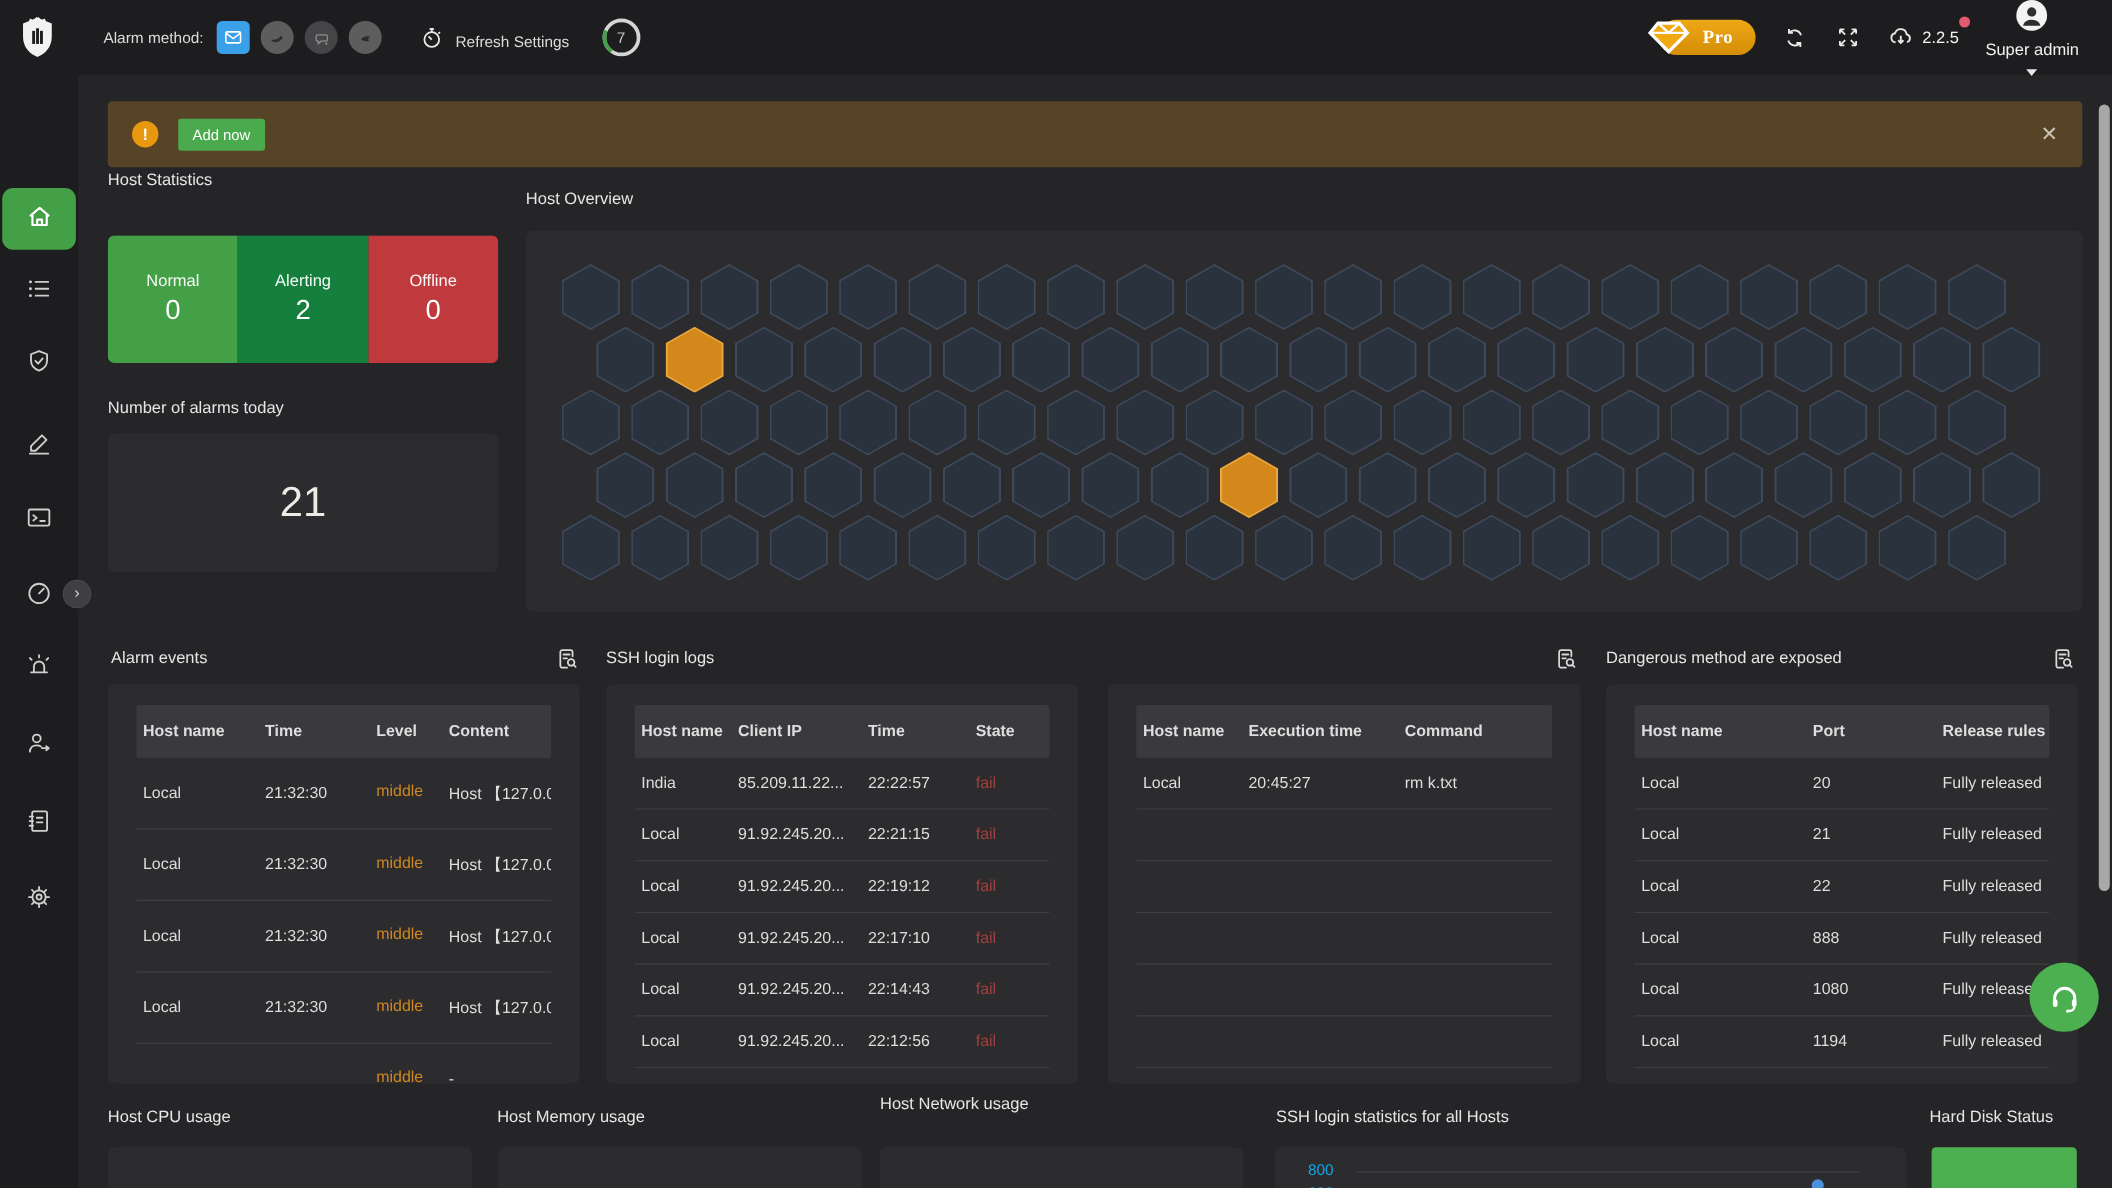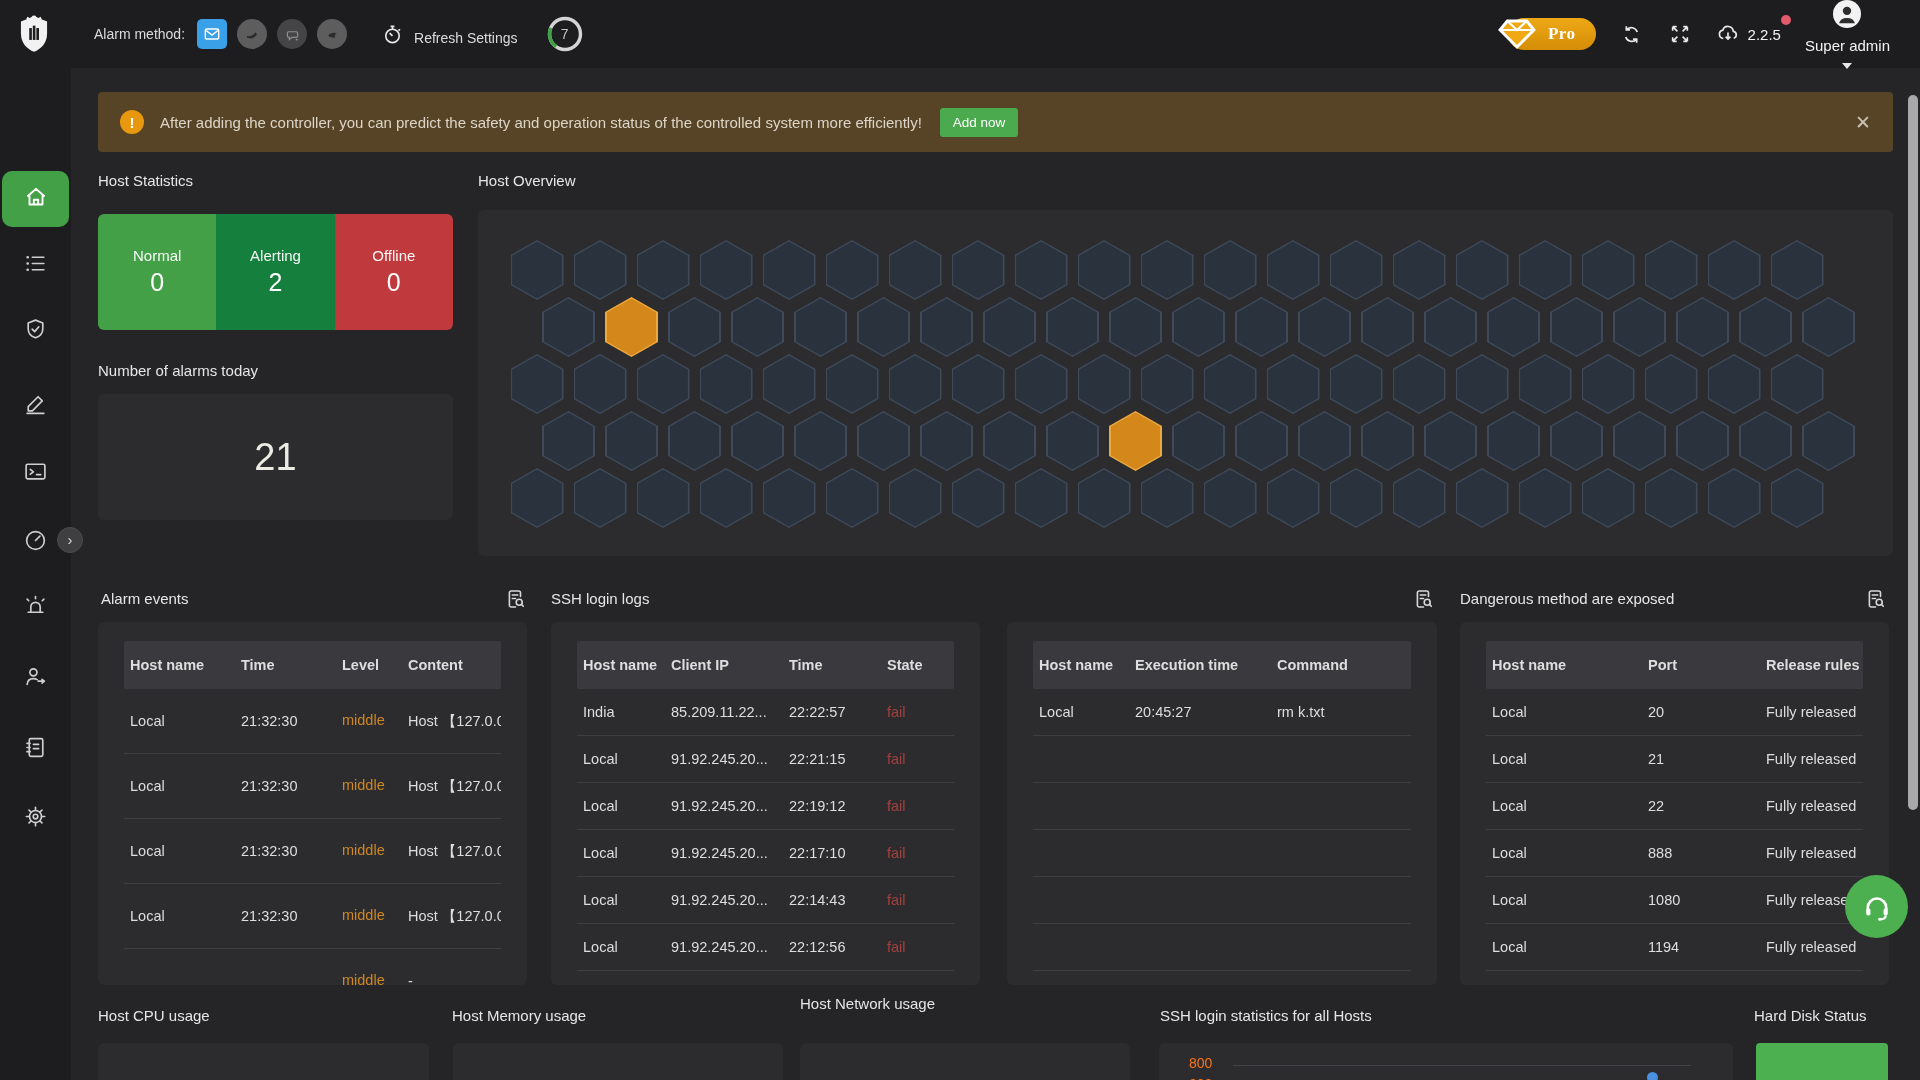--- a/index.html
+++ b/index.html
@@ -79,21 +79,21 @@
   .tbl-ssh .trow{grid-template-columns:88px 118px 98px 1fr;height:46px;}
   .tbl-cmd .trow{grid-template-columns:96px 142px 1fr;height:46px;}
   .tbl-ports .trow{grid-template-columns:156px 118px 1fr;height:46px;}
   .tbl-alarm .trow.thead,.tbl-ssh .trow.thead,.tbl-cmd .trow.thead,.tbl-ports .trow.thead{height:48px;}
   .cell.lvl span{display:inline-block;max-width:46px;word-break:break-all;white-space:normal;
     line-height:1.35;color:#cf8721;}
   .cell.fail{color:#a2403f;}
   .view-ico{position:absolute;width:26px;height:26px;top:586px;cursor:pointer;display:flex;align-items:center;justify-content:center;}
   
   .bcard{top:1043px;height:120px;}
-  .axis-label{position:absolute;font-size:14px;color:#f97316;}
+  .axis-label{position:absolute;font-size:14px;color:#0ea5e9;}
   .gridline{position:absolute;height:1px;background:#434347;}
   .bluedot{position:absolute;width:11px;height:11px;border-radius:50%;background:#4a8fe0;}
   .disk-card{background:#4caf50;border-radius:4px;}
   
   .support-btn{position:absolute;left:1845px;top:875px;width:63px;height:63px;border-radius:50%;
     background:#4caf50;display:flex;align-items:center;justify-content:center;cursor:pointer;z-index:50;}
   
   .scroll-thumb{position:absolute;left:1908px;top:95px;width:10px;height:715px;border-radius:5px;
     background:#a8a8a8;z-index:60;cursor:pointer;}
 </style>
@@ -252,26 +252,25 @@
           <circle cx="12" cy="12" r="5.8"></circle>
           <circle cx="12" cy="12" r="2.2"></circle>
           <path d="M12 3.2v3M12 17.8v3M3.2 12h3M17.8 12h3M5.8 5.8l2.1 2.1M16.1 16.1l2.1 2.1M18.2 5.8l-2.1 2.1M7.9 16.1l-2.1 2.1"></path>
         </svg></span>
     </div>
   </div>
 <div class="expand-btn">›</div>
 
 <div class="banner">
   <span class="warn-ico">!</span>
-  <span class="banner-text">After adding the controller, you can predict the safety and operation status of the controlled system more efficiently!</span>
   <button class="addnow-btn">Add now</button>
   <span class="banner-close">✕</span>
 </div>
 
-<div class="sec-title" style="left:98px;top:170px">Host Statistics</div>
+<div class="sec-title" style="left:98px;top:153px">Host Statistics</div>
 <div class="sec-title" style="left:478px;top:170px">Host Overview</div>
 <div class="sec-title" style="left:98px;top:360px">Number of alarms today</div>
 <div class="sec-title" style="left:101px;top:588px">Alarm events</div>
 <div class="sec-title" style="left:551px;top:588px">SSH login logs</div>
 <div class="sec-title" style="left:1007px;top:624px">Dangerous command execution</div>
 <div class="sec-title" style="left:1460px;top:588px">Dangerous method are exposed</div>
 
 <div class="view-ico" style="left:503px">
     <svg width="24" height="24" viewBox="0 0 24 24" fill="none" stroke="#d8d8d8" stroke-width="1.6" stroke-linecap="round">
     <path d="M16.5 9.5V5.8A1.8 1.8 0 0 0 14.7 4H7.2A1.8 1.8 0 0 0 5.4 5.8v12.4A1.8 1.8 0 0 0 7.2 20h4.3"></path>

